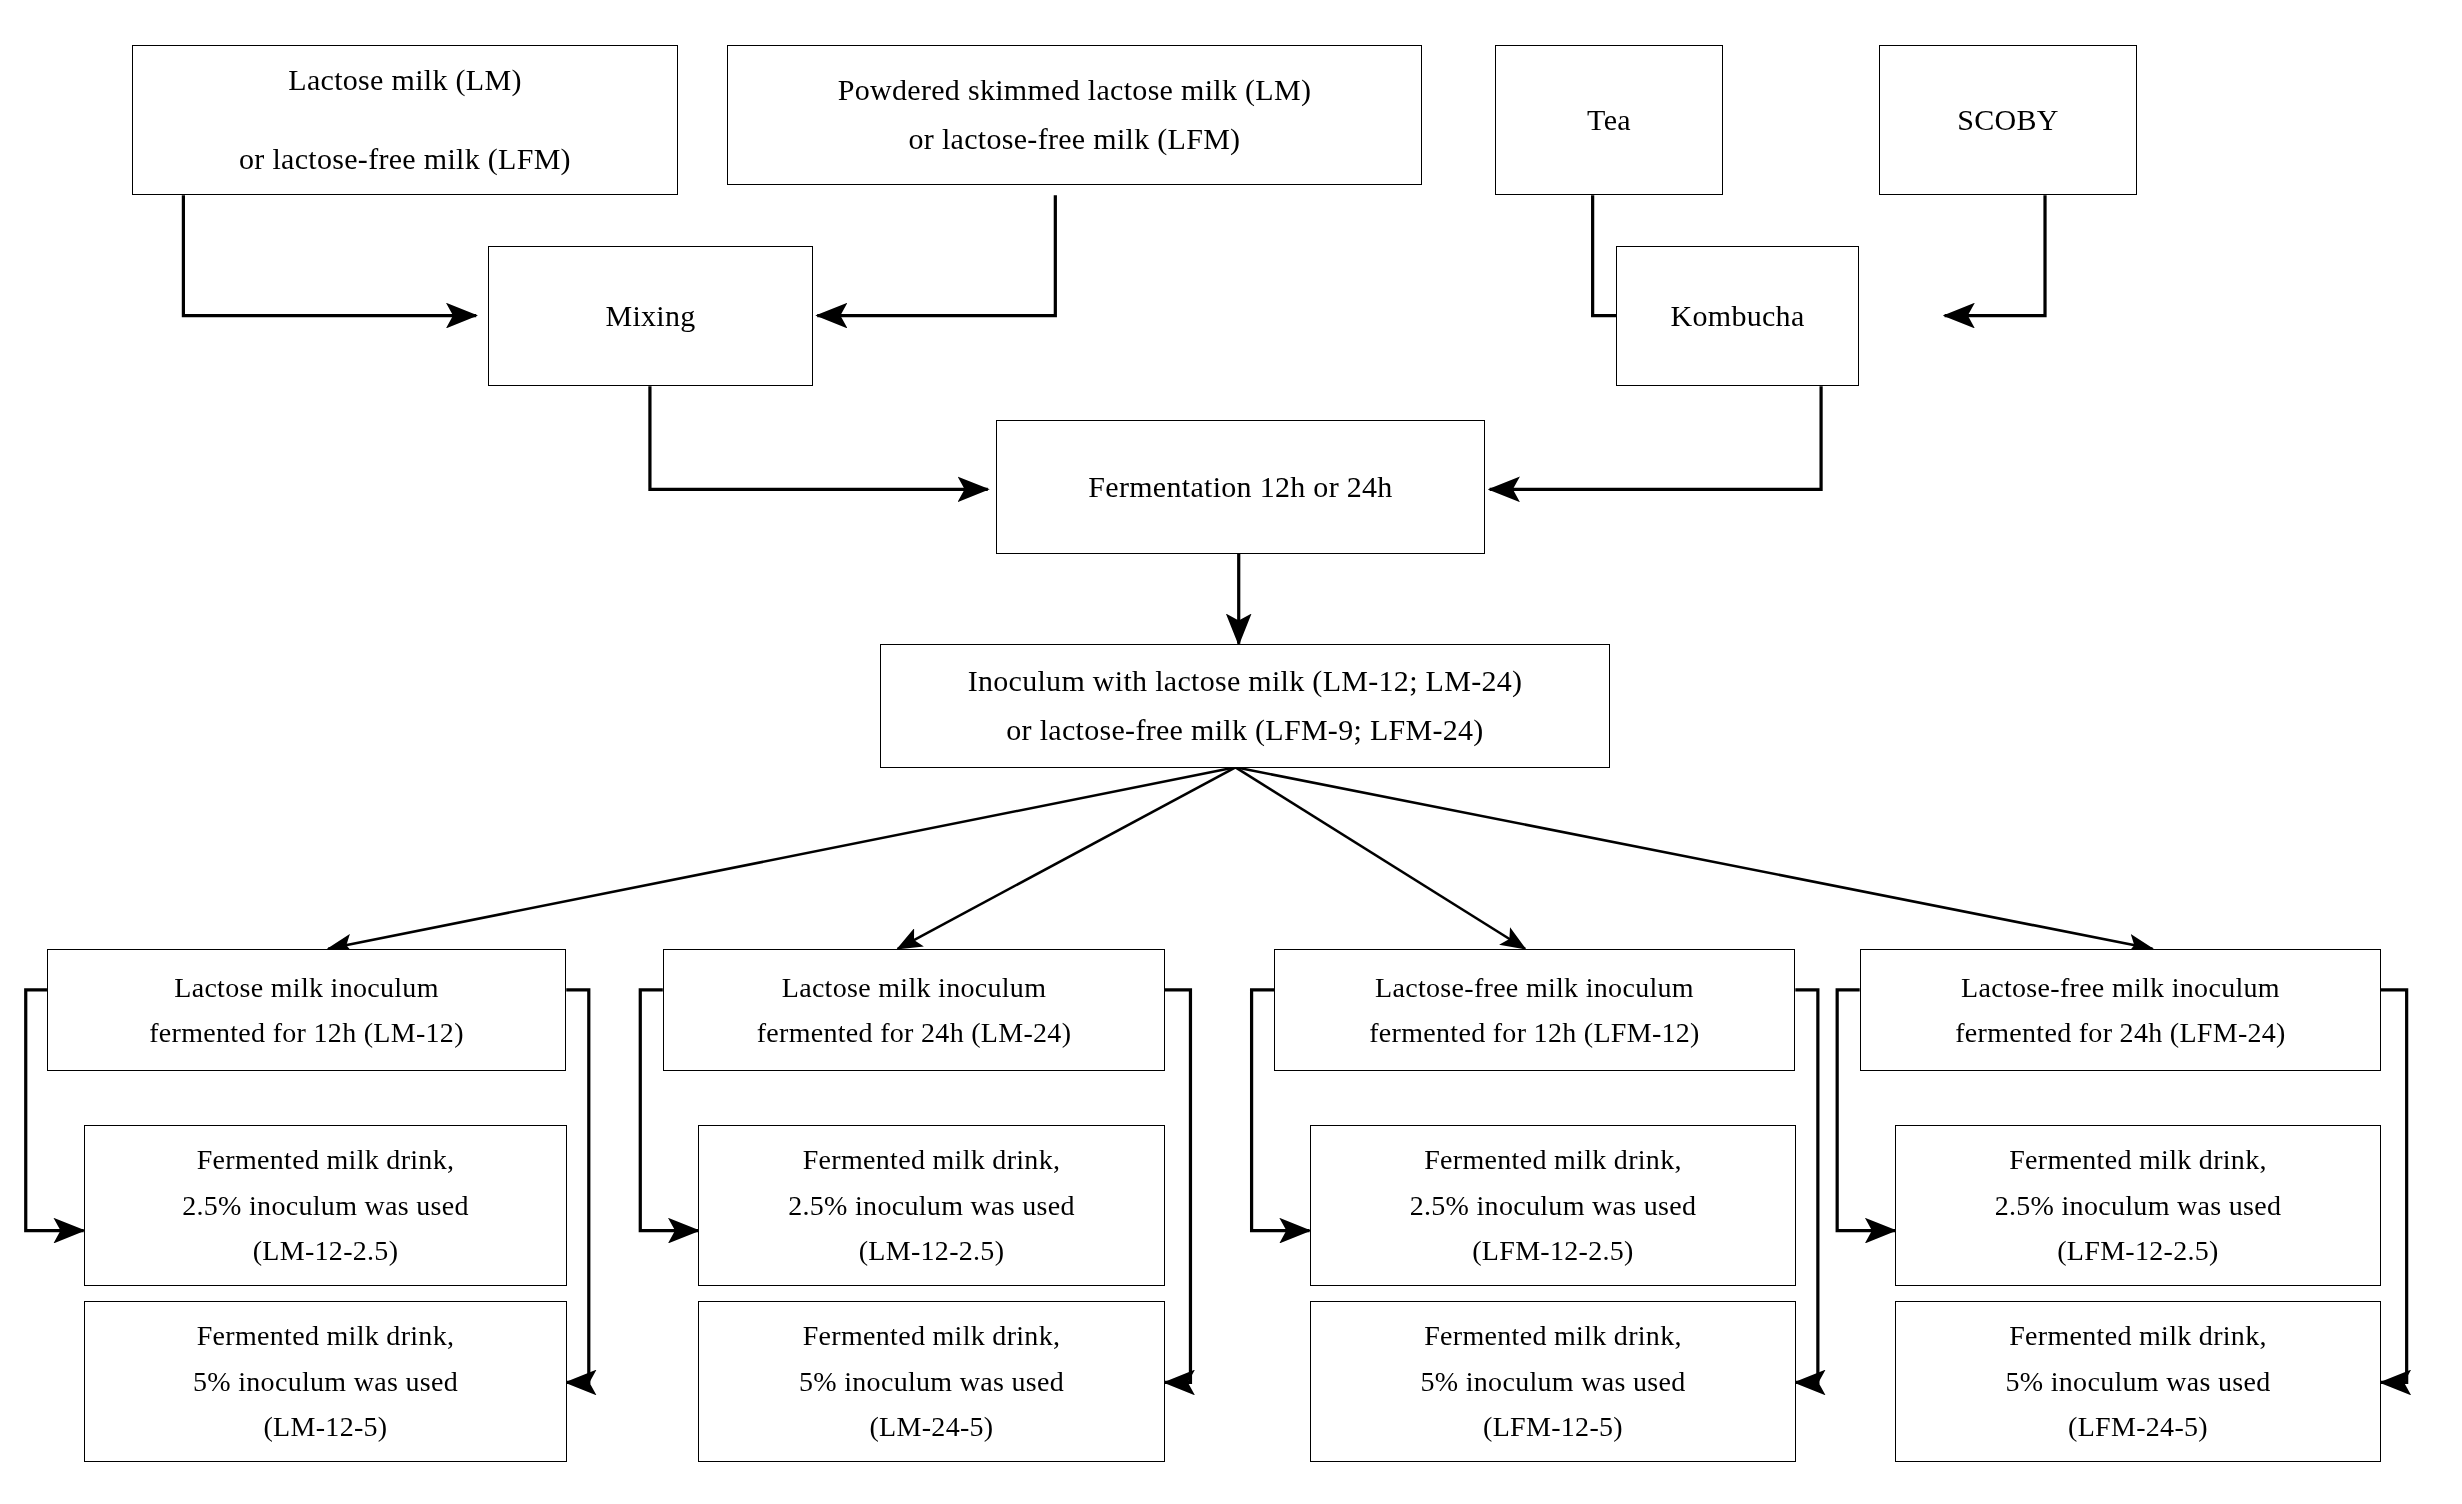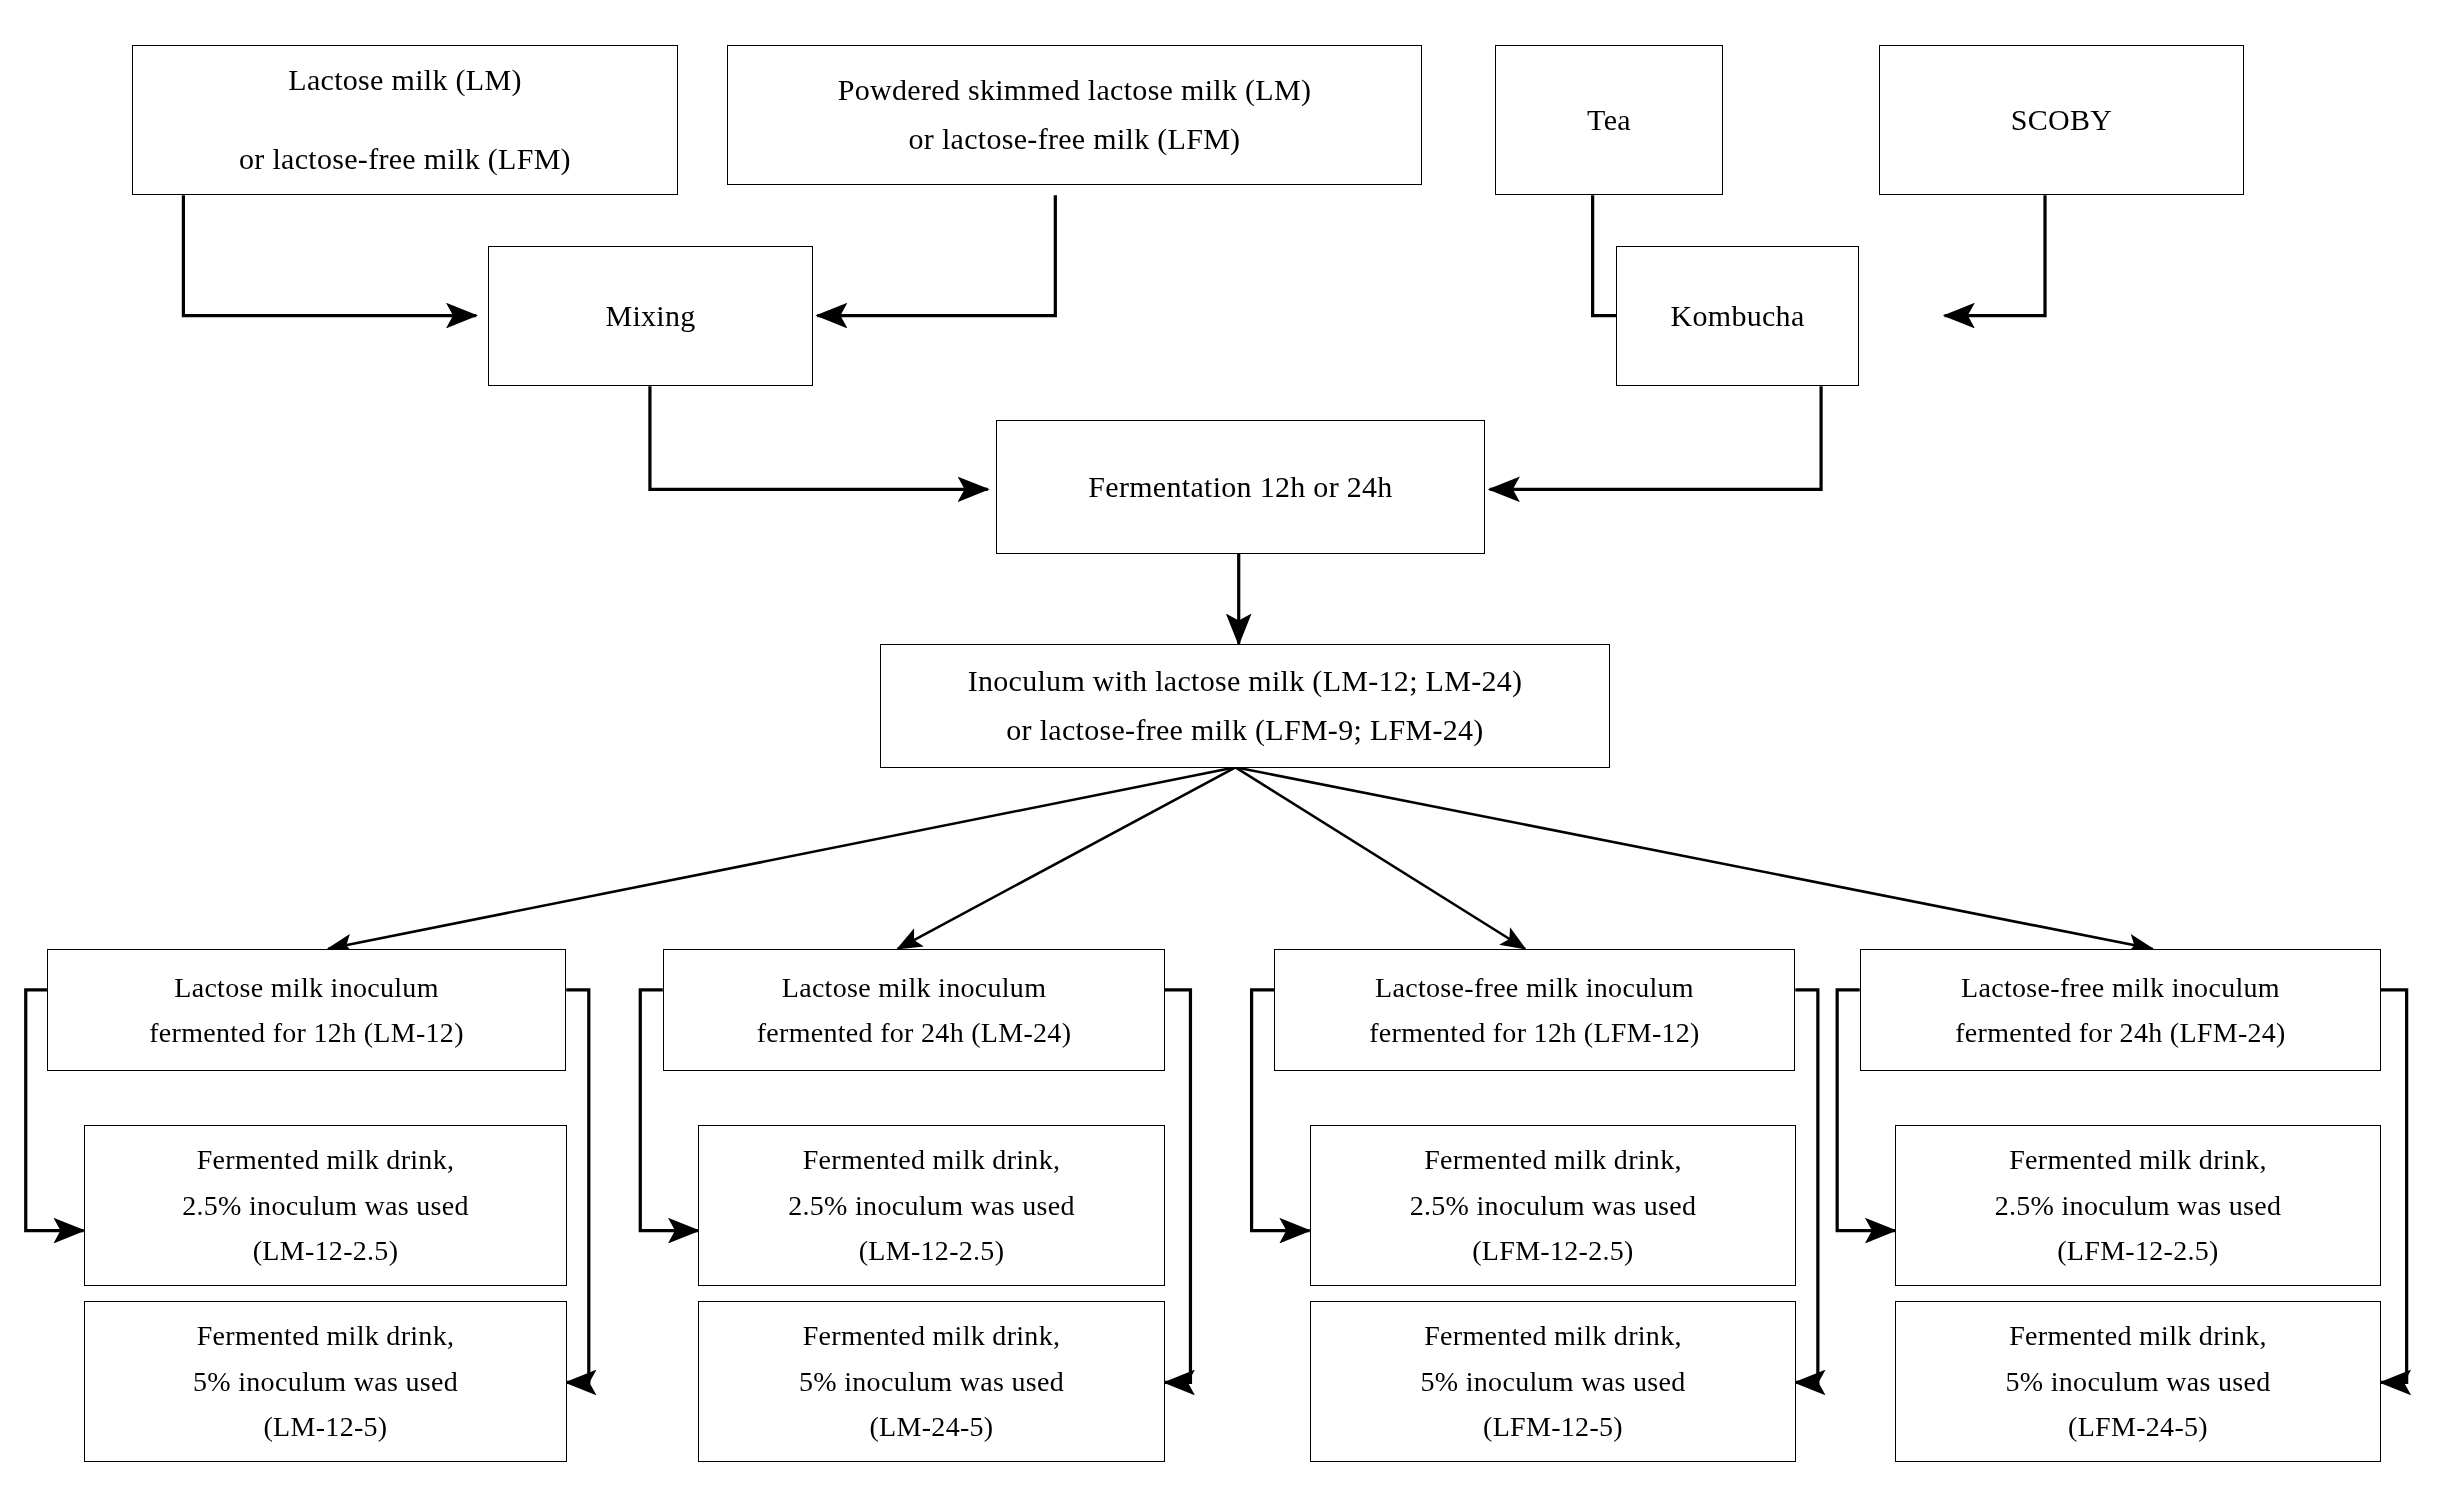--- a/index.html
+++ b/index.html
@@ -100,21 +100,21 @@
 
   <div class="node f-md" style="left:727px; top:45px; width:695px; height:140px;">
     <span class="ln">Powdered  skimmed lactose milk (LM)</span>
     <span class="ln">or lactose-free  milk (LFM)</span>
   </div>
 
   <div class="node f-lg" style="left:1479px; top:45px; width:228px; height:150px;margin-left:16px;">
     <span class="ln">Tea</span>
   </div>
 
-  <div class="node f-lg" style="left:1879px; top:45px; width:365px; height:150px;">
+  <div class="node f-lg" style="left:1879px; top:45px; width:258px; height:150px;">
     <span class="ln">SCOBY</span>
   </div>
 
   <div class="node f-lg" style="left:488px; top:246px; width:325px; height:140px;">
     <span class="ln">Mixing</span>
   </div>
 
   <div class="node f-lg" style="left:1616px; top:246px; width:243px; height:140px;">
     <span class="ln">Kombucha</span>
   </div>

